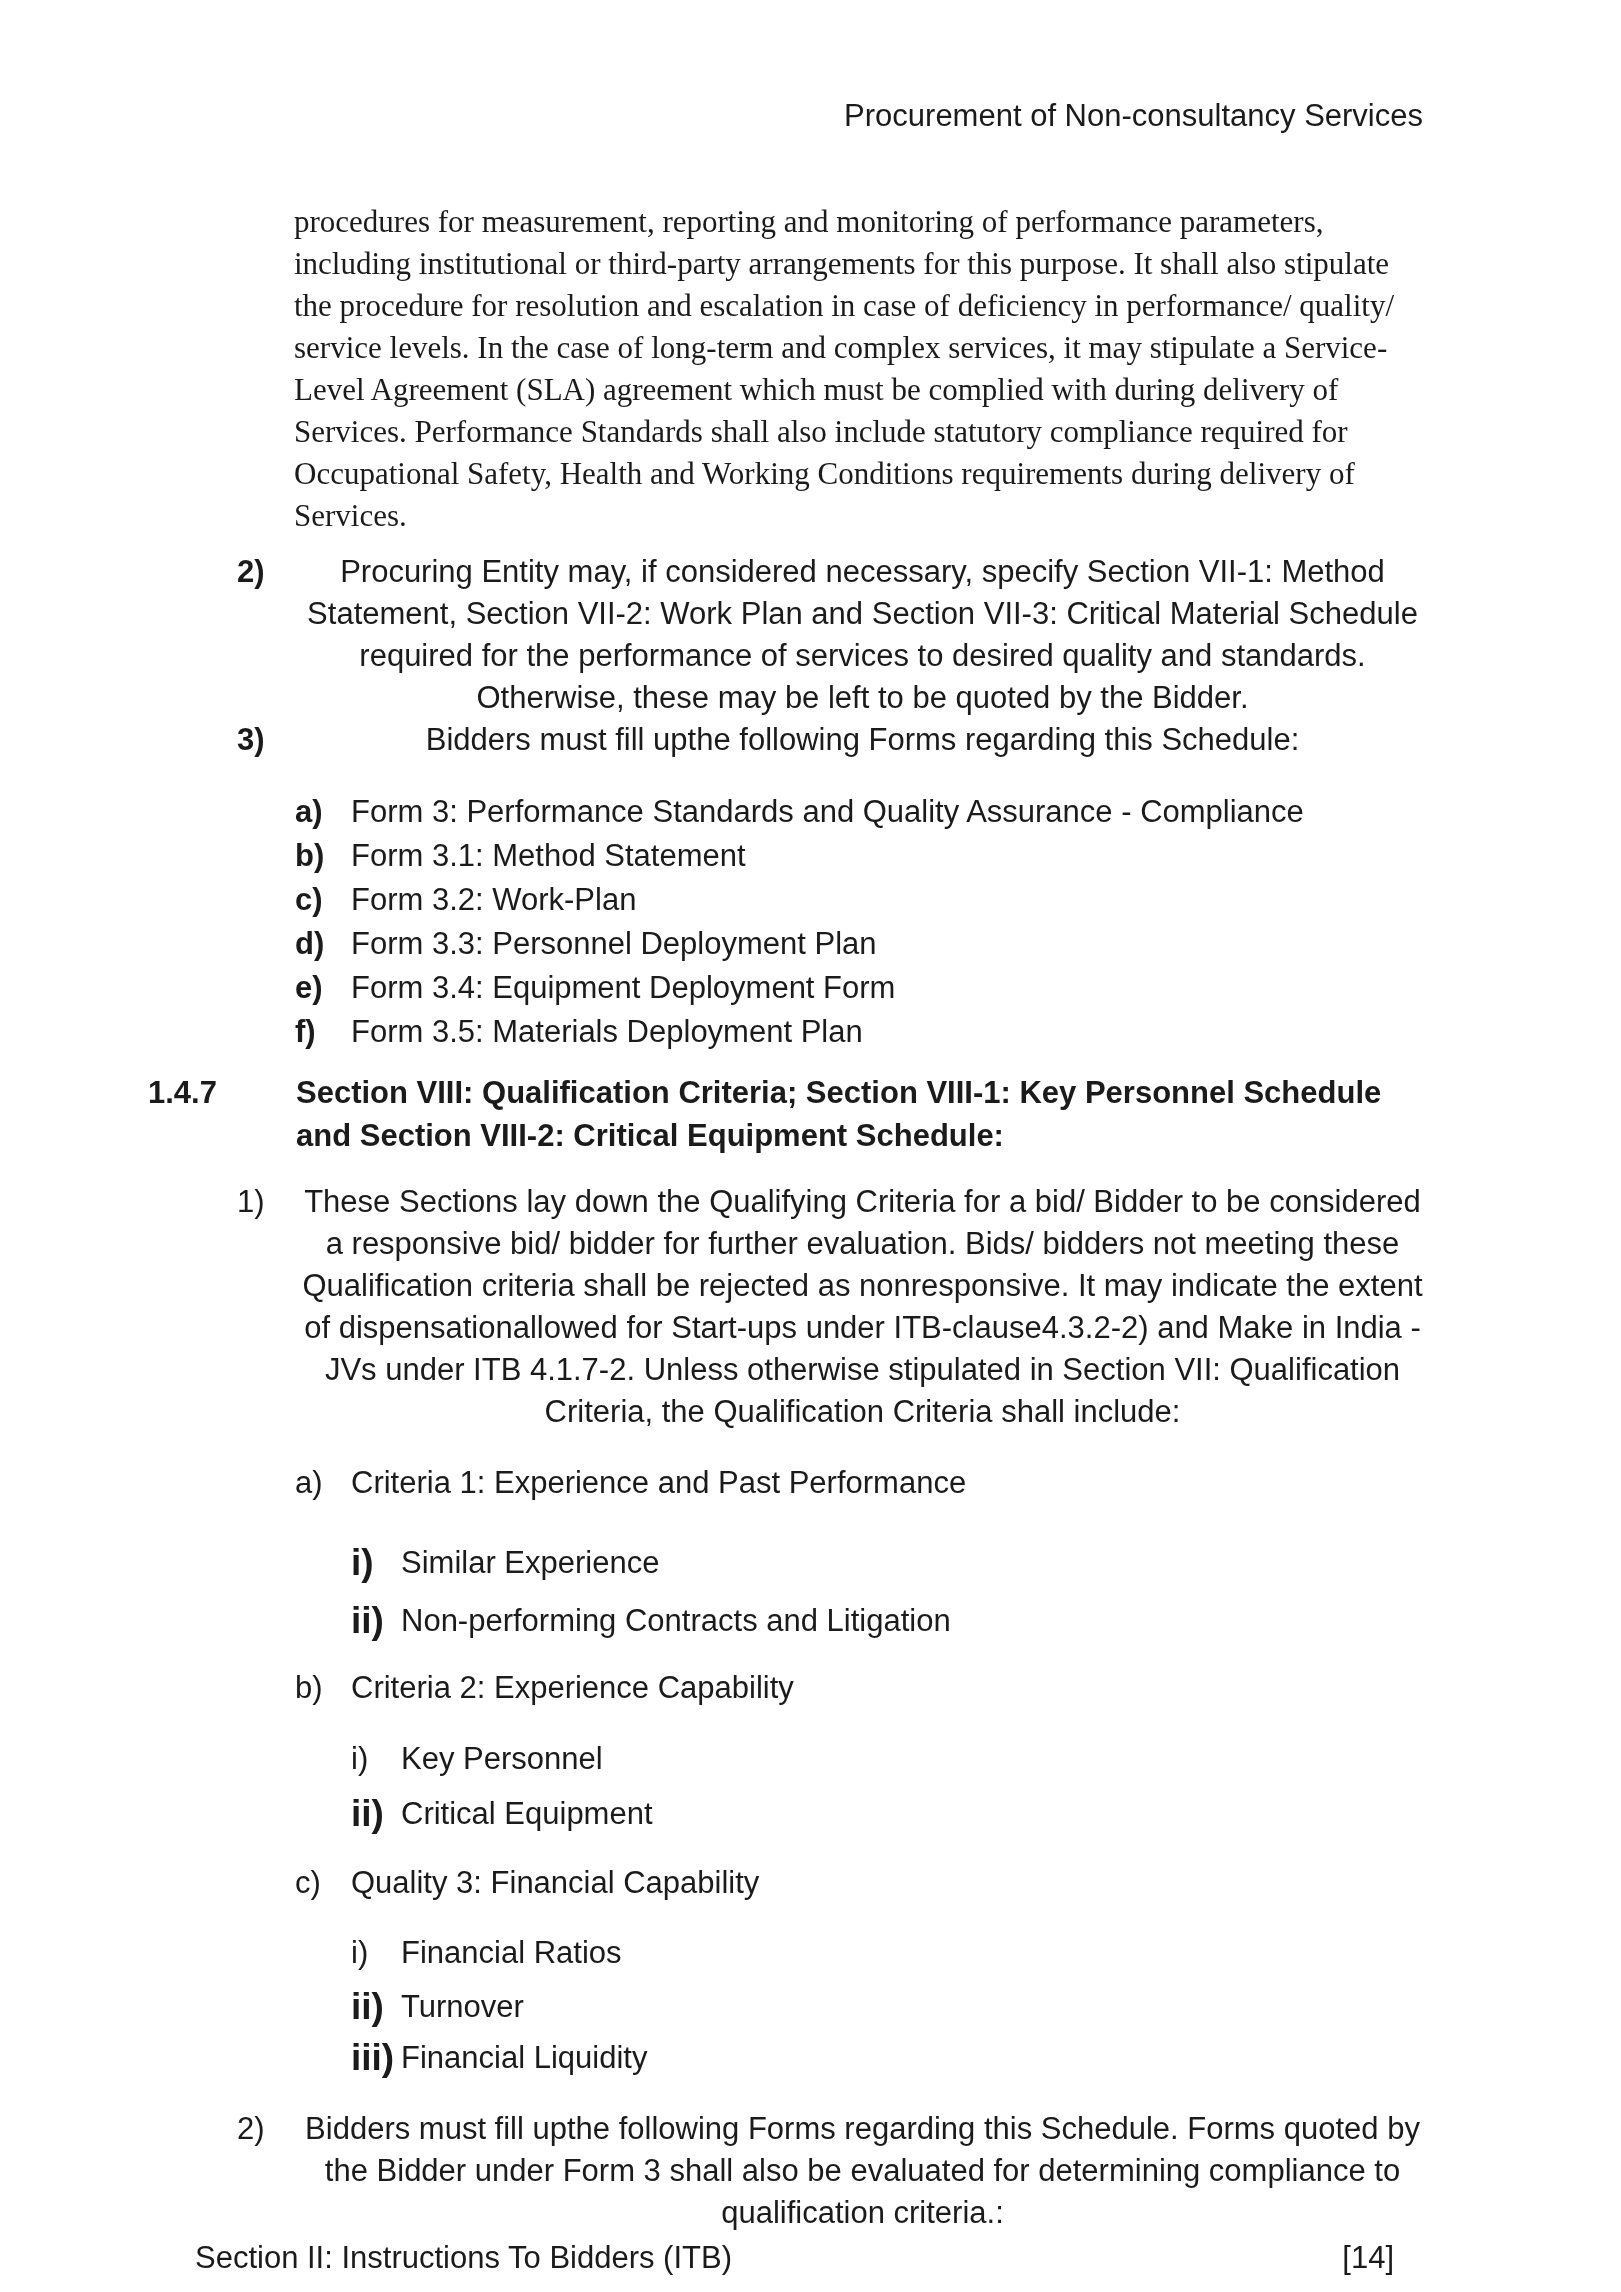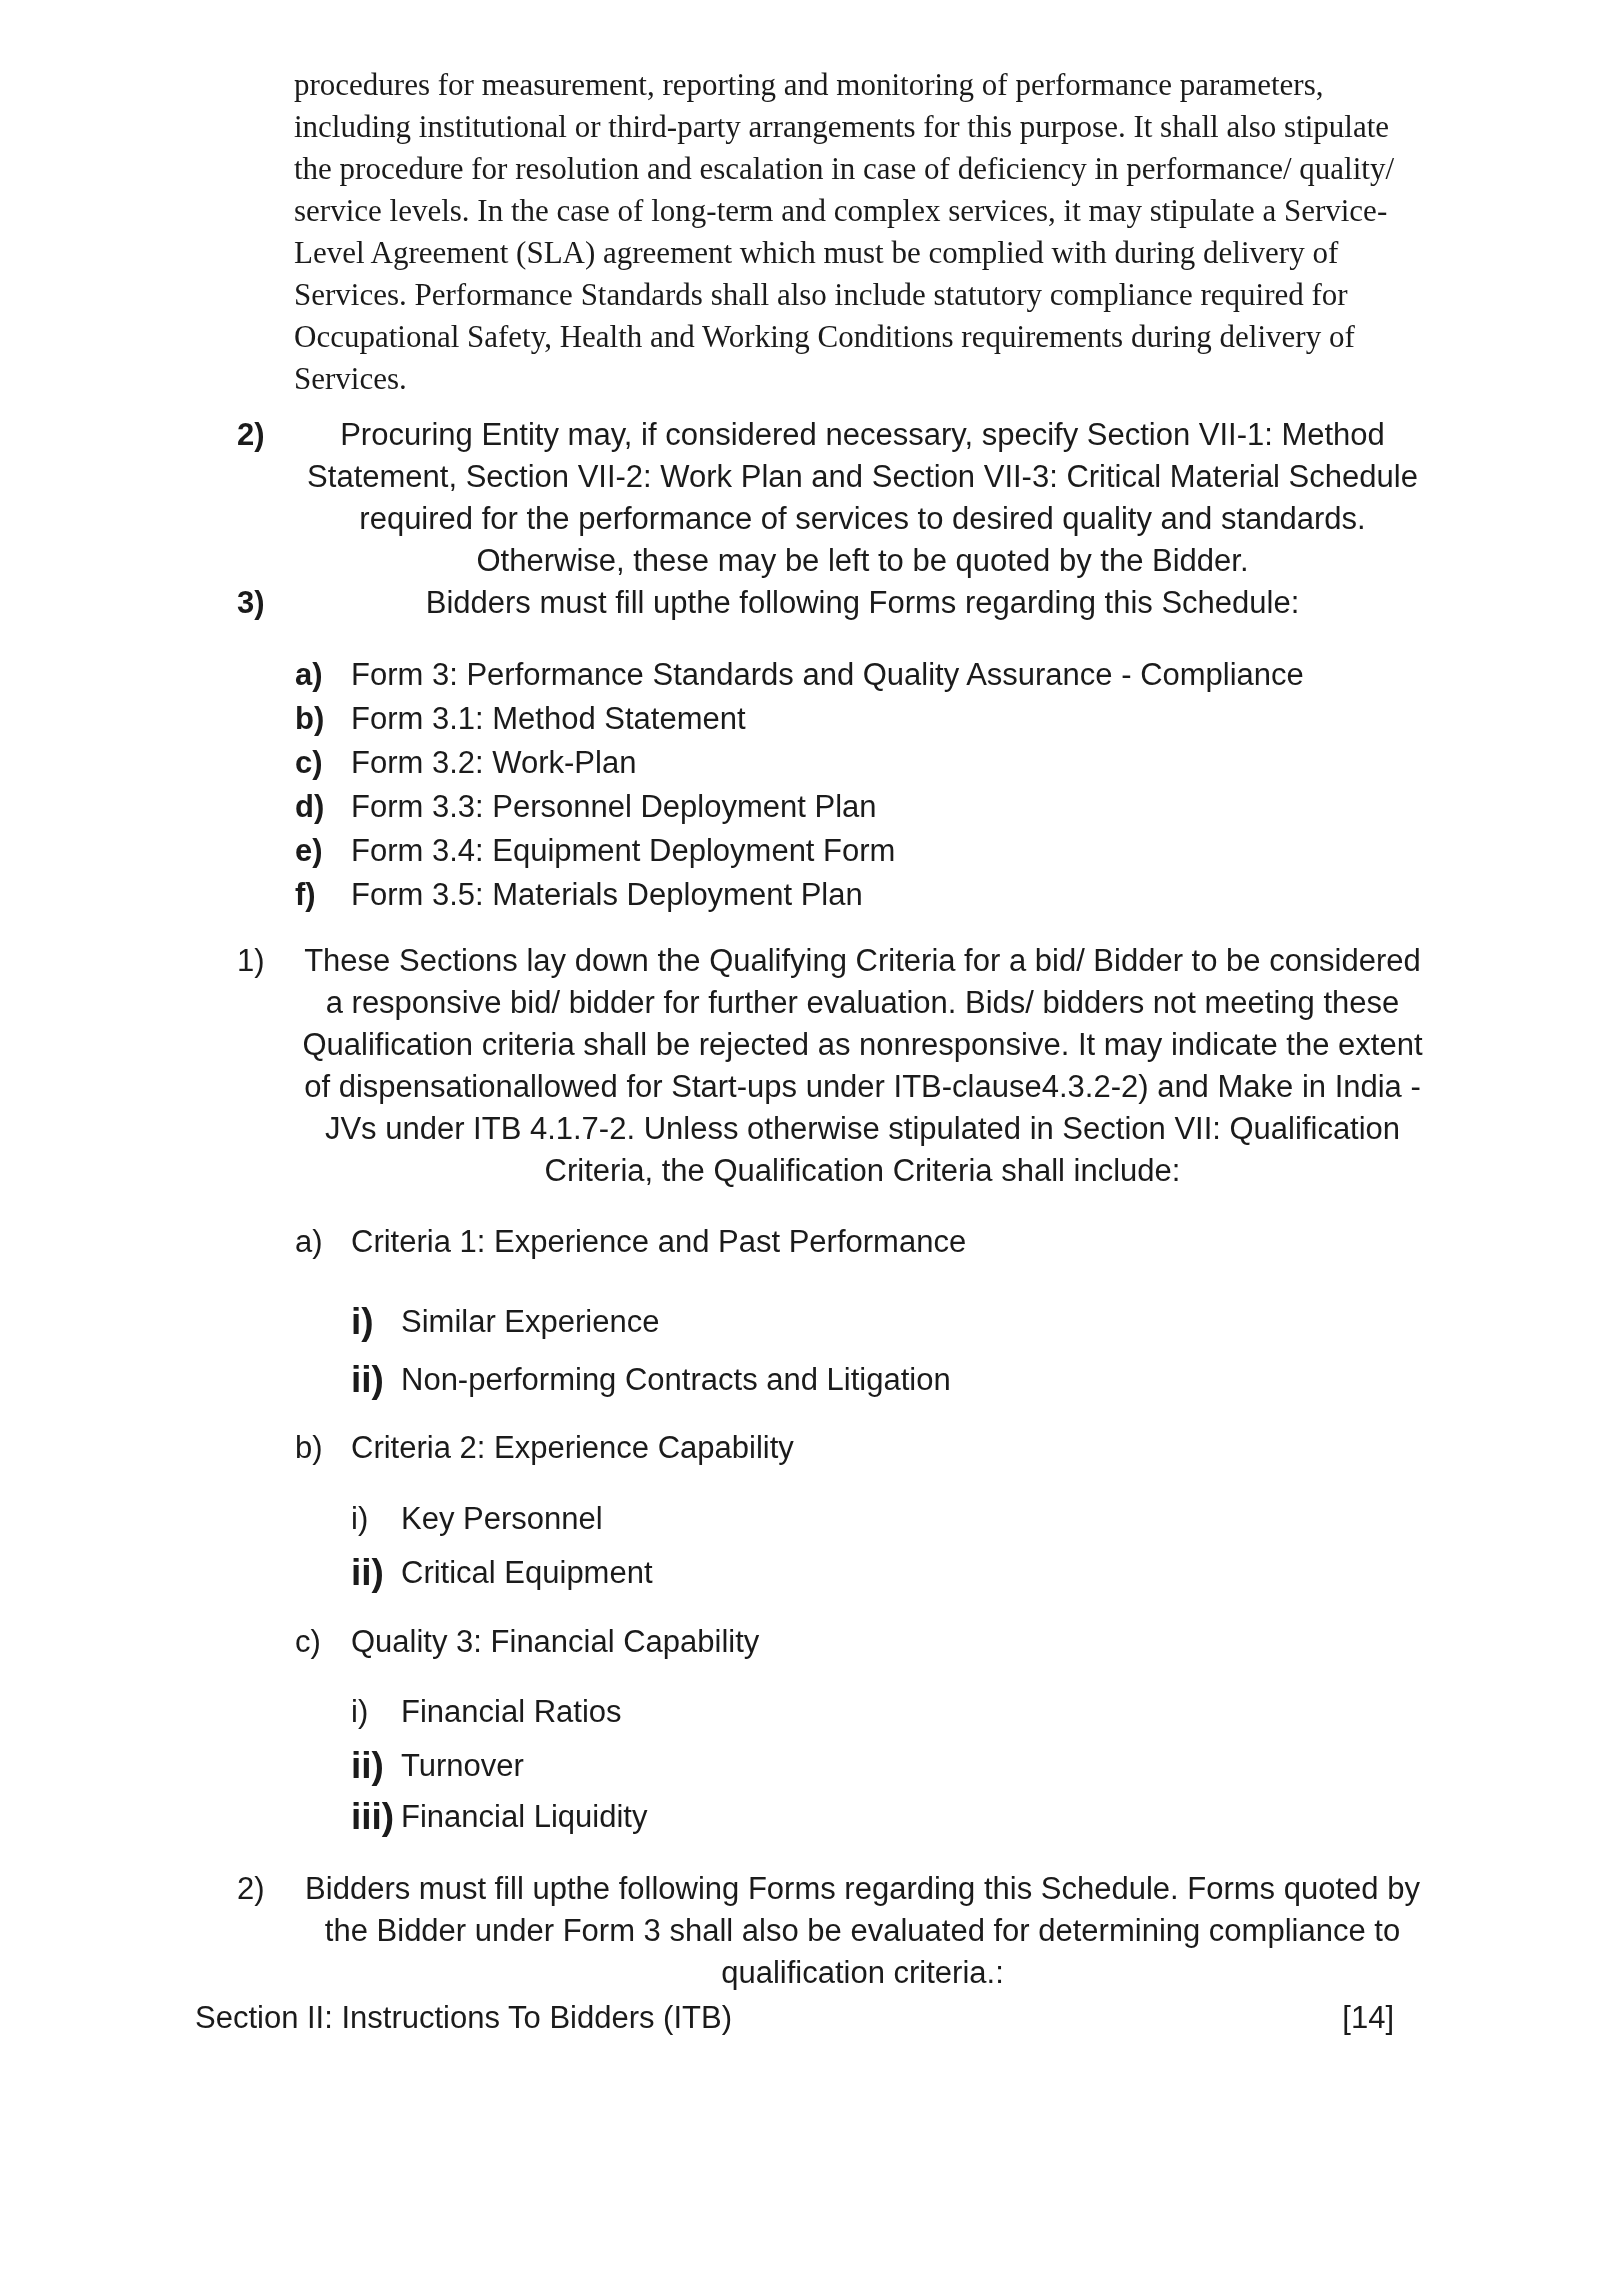--- a/index.html
+++ b/index.html
@@ -76,20 +76,23 @@
     margin: 2.9px 227px 0 195px;
     line-height: 42px;
     gap: 20px;
   }
 </style>
 </head>
 <body>
 
 <div class="page">
 
+  <div class="header">
+    <span>Procurement of Non-consultancy Services</span>
+  </div>
 
   <div class="intro">procedures for measurement, reporting and monitoring of performance parameters, including institutional or third-party arrangements for this purpose. It shall also stipulate the procedure for resolution and escalation in case of deficiency in performance/ quality/ service levels. In the case of long-term and complex services, it may stipulate a Service-Level Agreement (SLA) agreement which must be complied with during delivery of Services. Performance Standards shall also include statutory compliance required for Occupational Safety, Health and Working Conditions requirements during delivery of Services.</div>
 
   <div class="l1 mt14">
     <span class="marker bold">2)</span>
     <span class="txt">Procuring Entity may, if considered necessary, specify Section VII-1: Method Statement, Section VII-2: Work Plan and Section VII-3: Critical Material Schedule required for the performance of services to desired quality and standards. Otherwise, these may be left to be quoted by the Bidder.</span>
   </div>
   <div class="l1">
     <span class="marker bold">3)</span>
     <span class="txt">Bidders must fill upthe following Forms regarding this Schedule:</span>
@@ -113,20 +116,24 @@
   </div>
   <div class="l2">
     <span class="marker bold">e)</span>
     <span class="txt">Form 3.4: Equipment Deployment Form</span>
   </div>
   <div class="l2">
     <span class="marker bold">f)</span>
     <span class="txt">Form 3.5: Materials Deployment Plan</span>
   </div>
 
+  <div class="heading">
+    <span class="hnum">1.4.7</span>
+    <span class="htxt">Section VIII: Qualification Criteria; Section VIII-1: Key Personnel Schedule and Section VIII-2: Critical Equipment Schedule:</span>
+  </div>
 
   <div class="l1 mt24">
     <span class="marker">1)</span>
     <span class="txt">These Sections lay down the Qualifying Criteria for a bid/ Bidder to be considered a responsive bid/ bidder for further evaluation. Bids/ bidders not meeting these Qualification criteria shall be rejected as nonresponsive. It may indicate the extent of dispensationallowed for Start-ups under ITB-clause4.3.2-2) and Make in India -JVs under ITB 4.1.7-2. Unless otherwise stipulated in Section VII: Qualification Criteria, the Qualification Criteria shall include:</span>
   </div>
 
   <div class="l2 mt29">
     <span class="marker">a)</span>
     <span class="txt">Criteria 1: Experience and Past Performance</span>
   </div>

